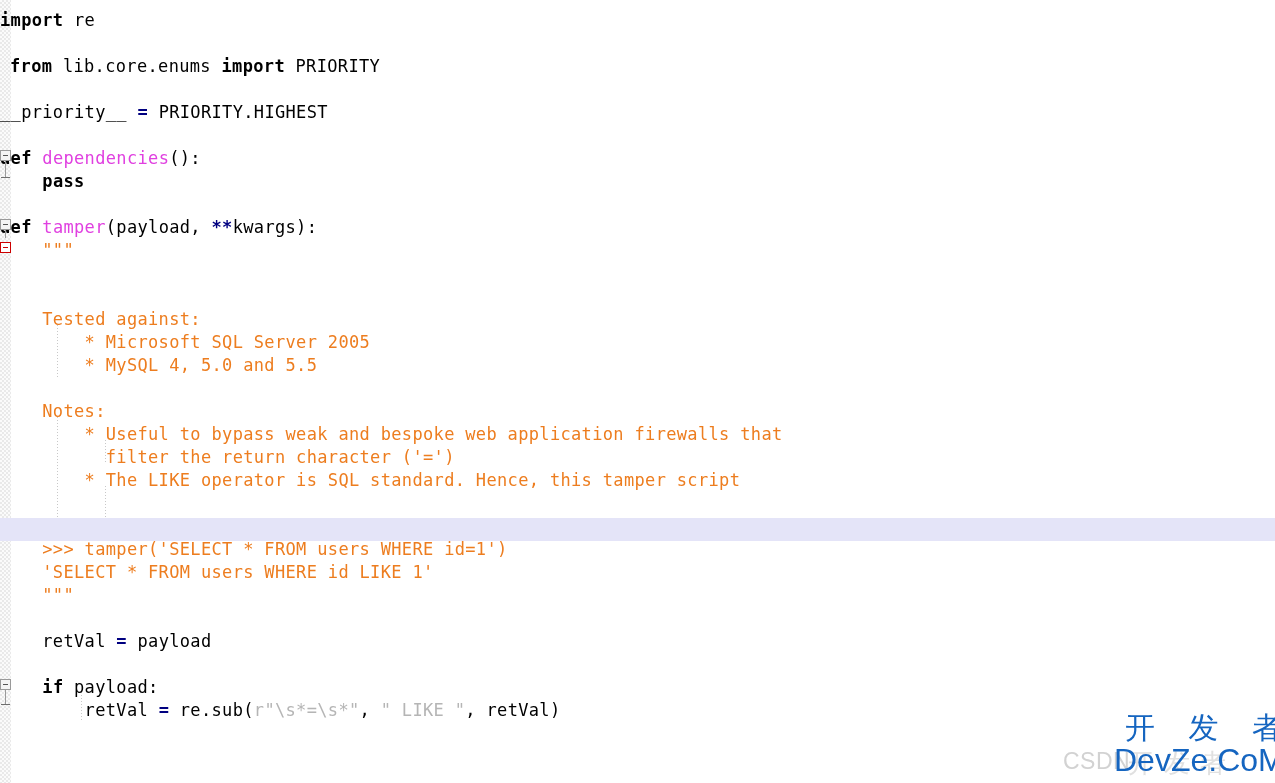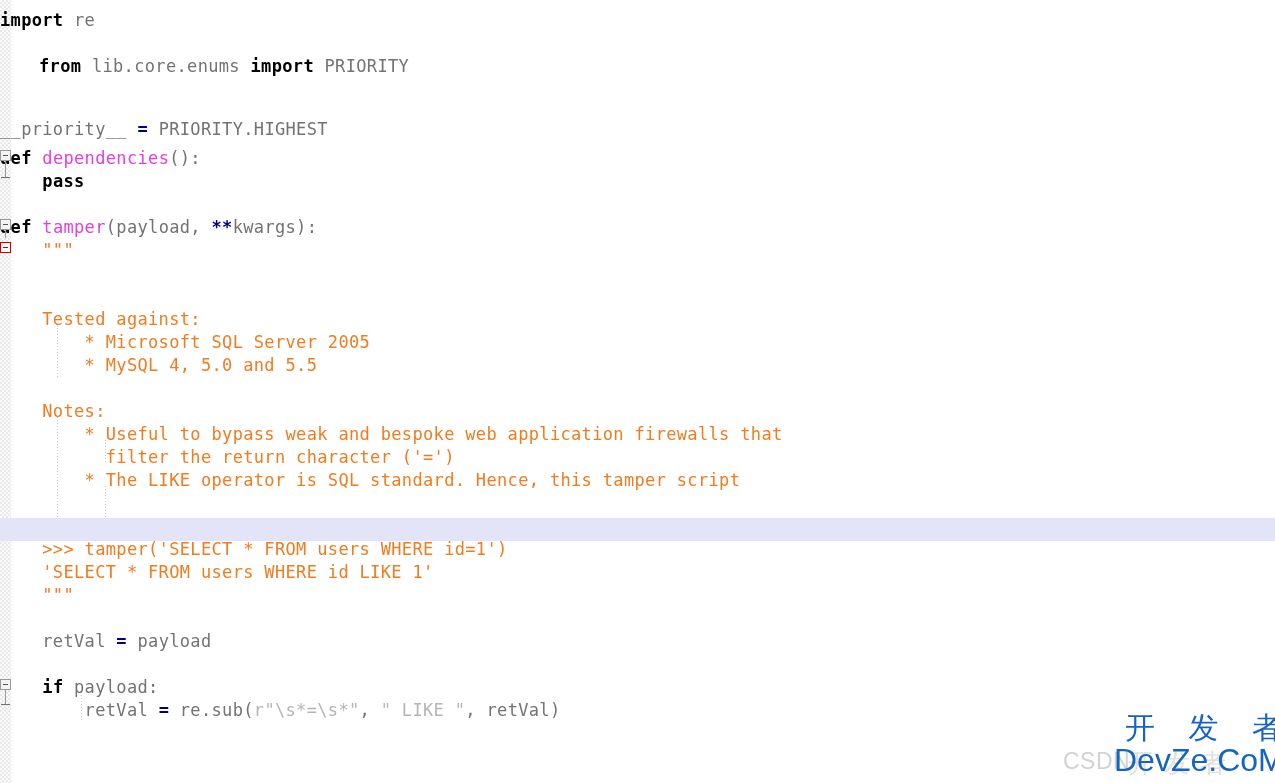--- a/index.html
+++ b/index.html
@@ -128,21 +128,21 @@
     width: 1px;
     z-index: 2;
     background-image: linear-gradient(to bottom, #c8c8c8 50%, rgba(255,255,255,0) 0%);
     background-size: 1px 3px;
     background-repeat: repeat-y;
   }
 
   
   .kw        { color: #000000; font-weight: bold; }   
   .fn        { color: #e040e0; }                      
-  .plain     { color: #737373; }                      
+  .plain     { color: #000000; }                      
   .op        { color: #000080; font-weight: bold; }   
   .doc       { color: #ed7d1f; }                      
   .strgray   { color: #b5b5b5; }                      
 
   
   .wm {
     position: absolute;
     z-index: 6;
     pointer-events: auto;
   }
@@ -204,23 +204,23 @@
       <div class="foldline" style="top: 161px; height: 16px;"></div>
       <div class="foldend" style="top: 177px;"></div>
       <div class="foldline" style="top: 230px; height: 8px;"></div>
       <div class="foldline" style="top: 690px; height: 14px;"></div>
       <div class="foldend" style="top: 704px;"></div>
     </div>
 
   <div class="code" id="code-root">
       <div class="line" style="top: 9px; left: 0px;"><span class="kw">import</span><span class="plain"> </span><span class="plain">re</span></div>
       <div class="line" style="top: 32px; left: 0px;"></div>
-      <div class="line" style="top: 55px; left: 16px; padding-left: 23px;"><span class="kw">from</span><span class="plain"> lib.core.enums </span><span class="kw">import</span><span class="plain"> PRIORITY</span></div>
+      <div class="line" style="top: 55px; left: 10px;"><span class="kw">from</span><span class="plain"> lib.core.enums </span><span class="kw">import</span><span class="plain"> PRIORITY</span></div>
       <div class="line" style="top: 78px; left: 0px;"></div>
-      <div class="line" style="top: 101px; left: 0px; margin-top: 17px;"><span class="plain">__priority__ </span><span class="op">=</span><span class="plain"> PRIORITY.HIGHEST</span></div>
+      <div class="line" style="top: 101px; left: 0px;"><span class="plain">__priority__ </span><span class="op">=</span><span class="plain"> PRIORITY.HIGHEST</span></div>
       <div class="line" style="top: 124px; left: 0px;"></div>
       <div class="line" style="top: 147px; left: 0px;"><span class="kw">def</span><span class="plain"> </span><span class="fn">dependencies</span><span class="plain">():</span></div>
       <div class="line" style="top: 170px; left: 0px;"><span class="plain">    </span><span class="kw">pass</span></div>
       <div class="line" style="top: 193px; left: 0px;"></div>
       <div class="line" style="top: 216px; left: 0px;"><span class="kw">def</span><span class="plain"> </span><span class="fn">tamper</span><span class="plain">(payload, </span><span class="op">**</span><span class="plain">kwargs):</span></div>
       <div class="line" style="top: 239px; left: 0px;"><span class="doc">    """</span></div>
       <div class="line" style="top: 285px; left: 0px;"></div>
       <div class="line" style="top: 308px; left: 0px;"><span class="doc">    Tested against:</span></div>
       <div class="line" style="top: 331px; left: 0px;"><span class="doc">        * Microsoft SQL Server 2005</span></div>
       <div class="line" style="top: 354px; left: 0px;"><span class="doc">        * MySQL 4, 5.0 and 5.5</span></div>

